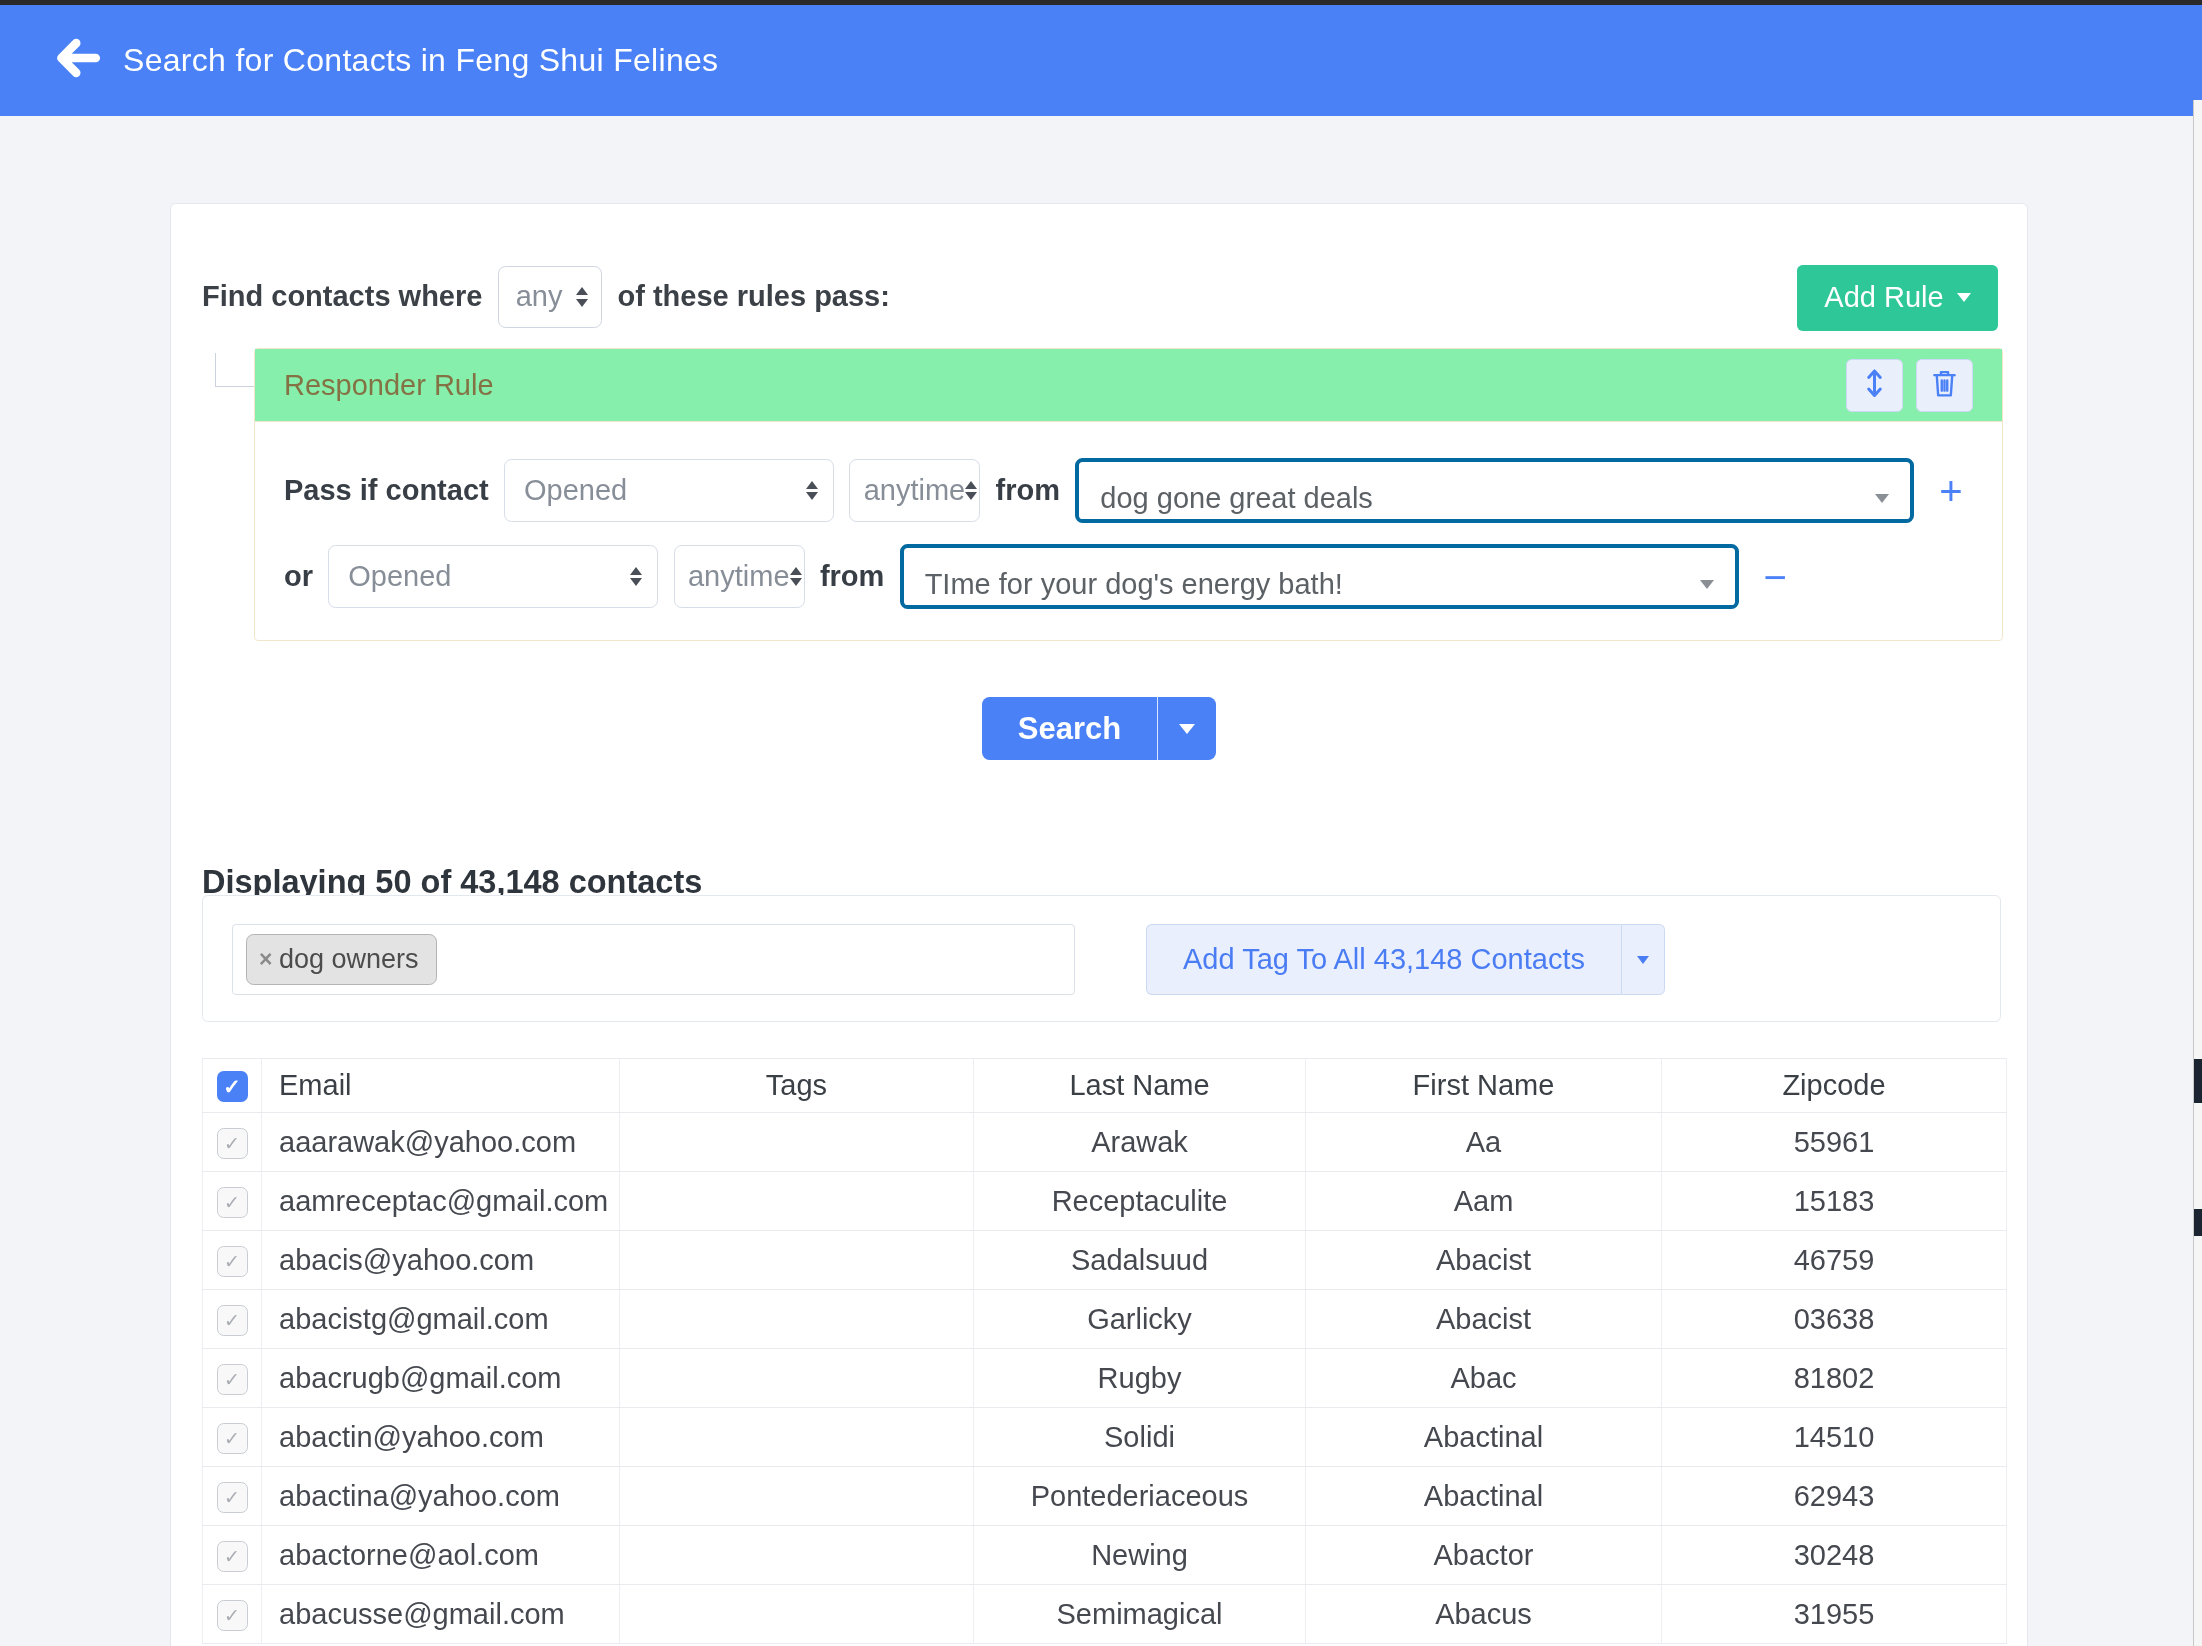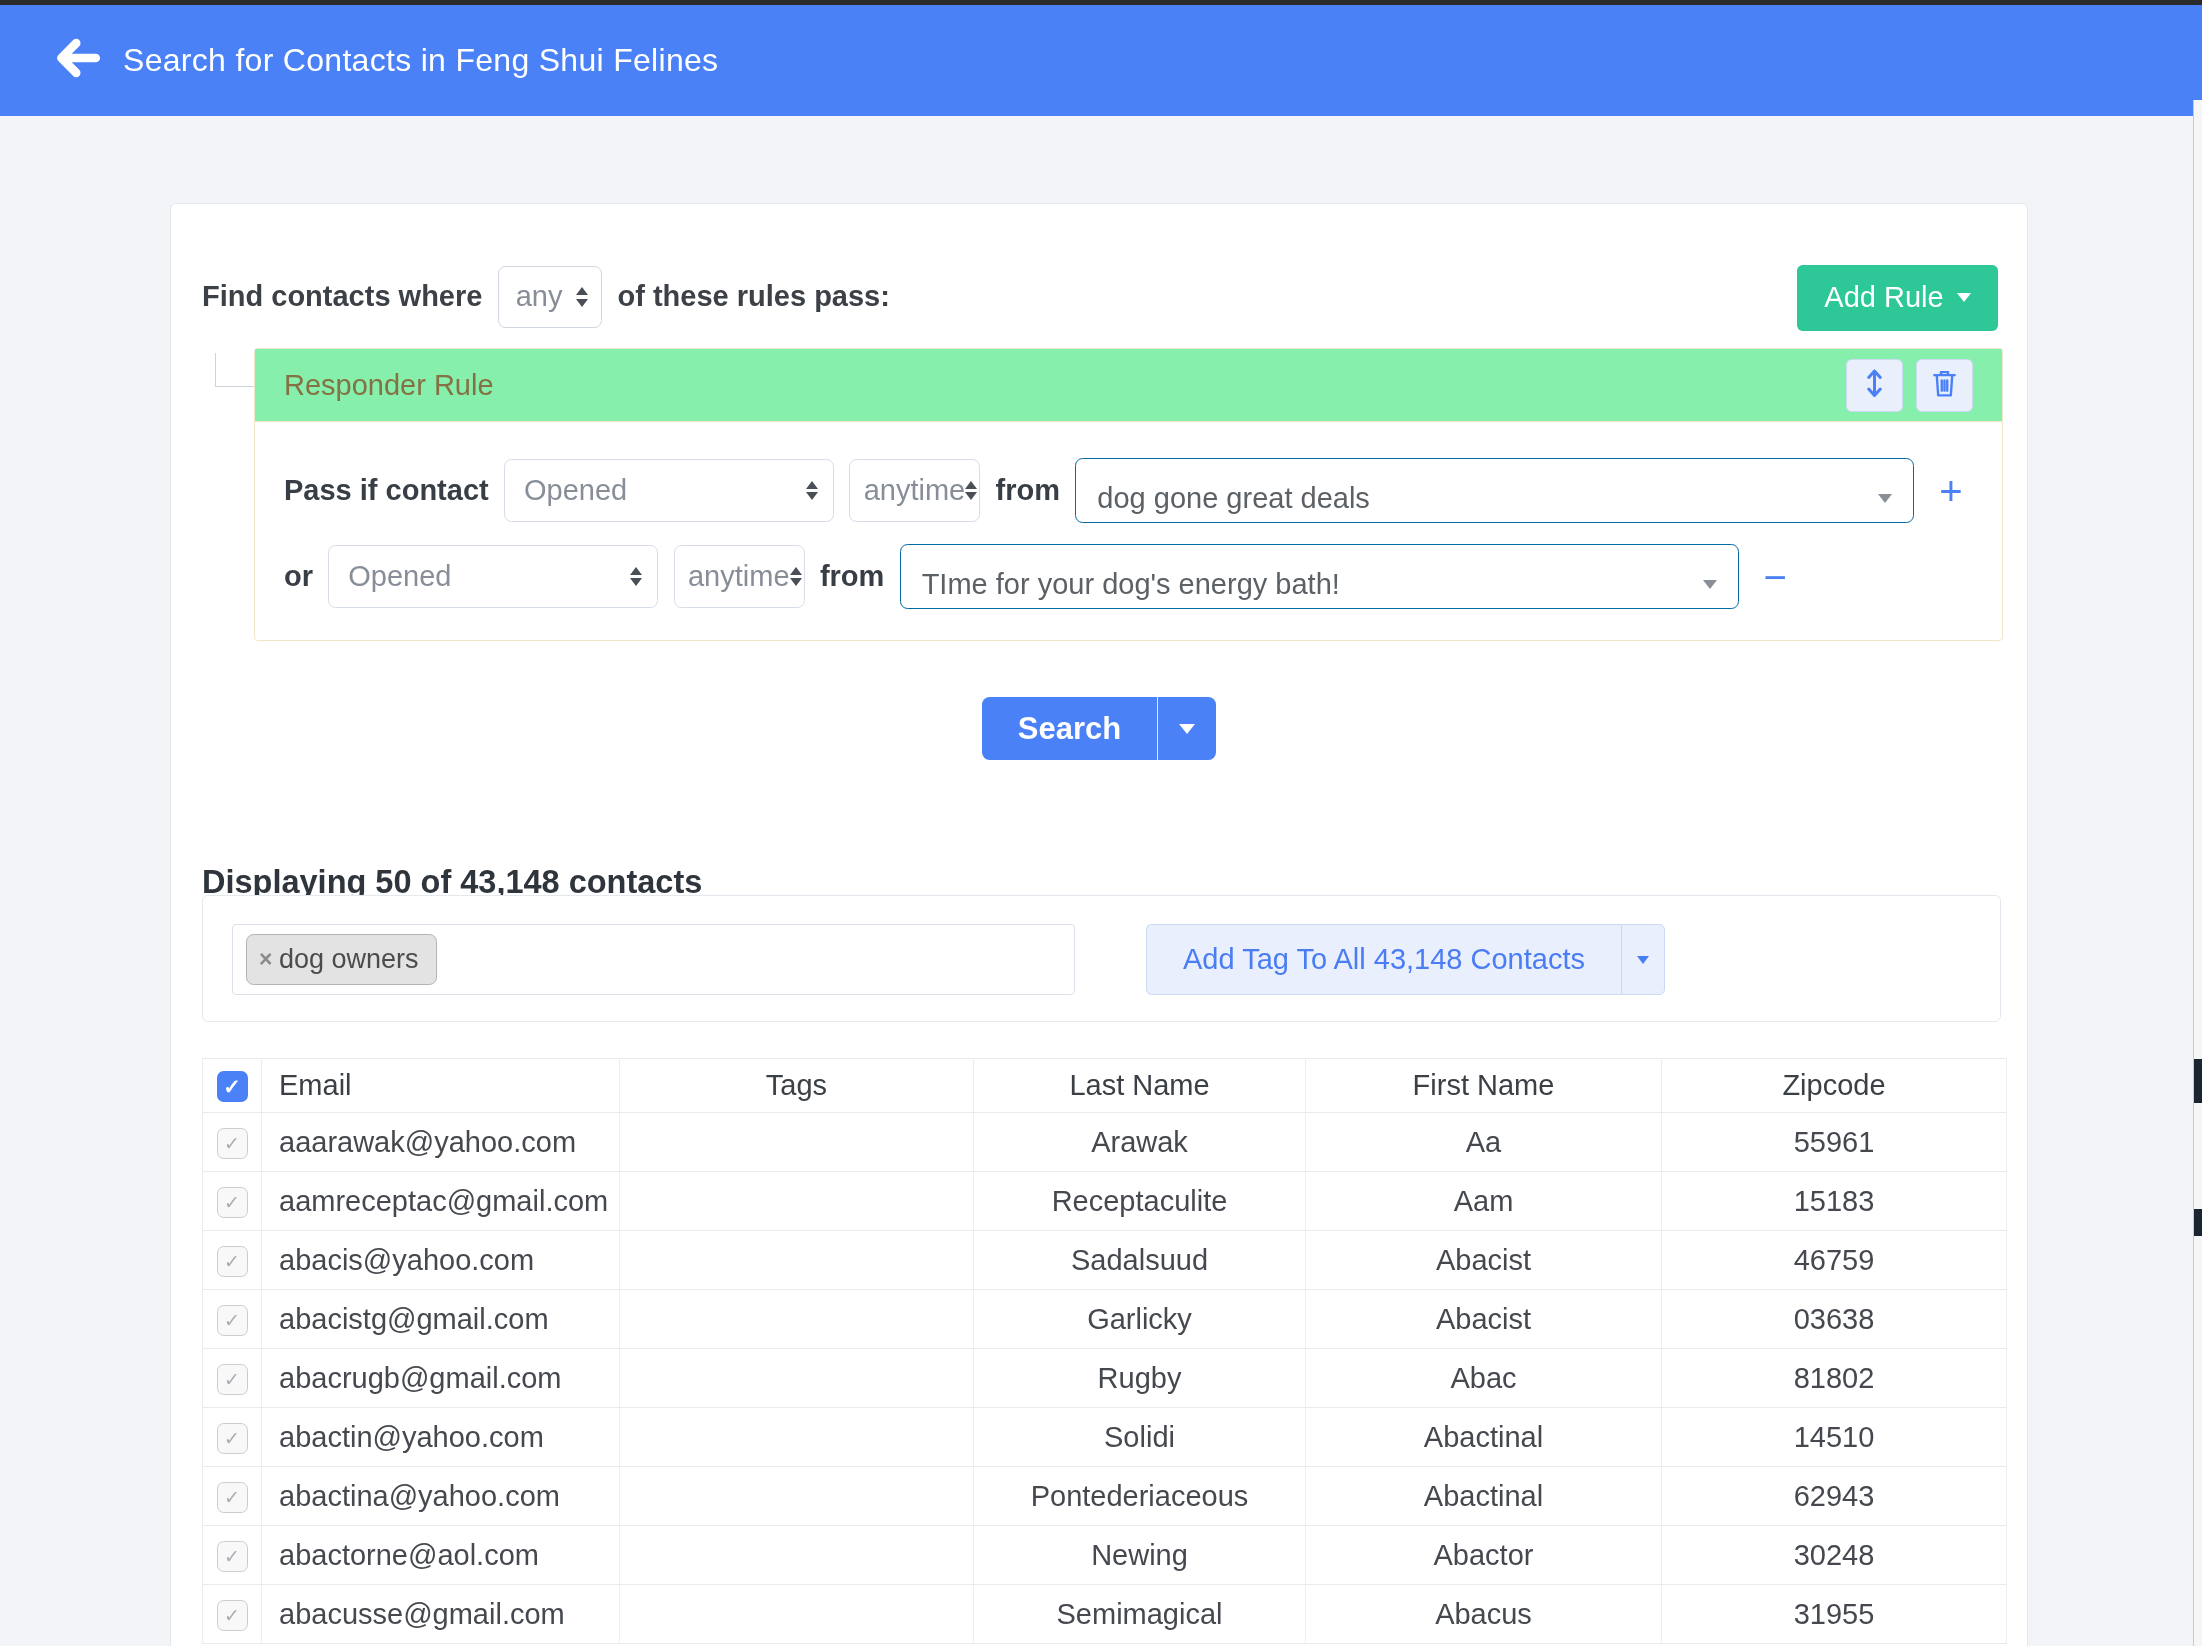--- a/index.html
+++ b/index.html
@@ -59,21 +59,21 @@
   .icon-btn{width:55px;height:51px;background:#eaeffc;border:1px solid #ccd9f4;border-radius:5.7px;
     display:flex;align-items:center;justify-content:center;cursor:pointer;margin-left:13.4px;}
   .rule-body{padding:36px 29px 0 29px;display:flex;flex-direction:column;gap:21px;}
   .rule-line{display:flex;align-items:center;gap:15.3px;}
   .rule-line .lbl{font-size:29px;font-weight:600;color:#383e45;white-space:nowrap;}
   .sel{height:63px;box-sizing:border-box;border:1px solid #d6dde7;border-radius:7.6px;background:#fff;
     display:inline-flex;align-items:center;justify-content:space-between;cursor:pointer;}
   .sel .sel-text{font-size:29px;color:#878e98;}
   .sel-action{width:330px;padding:0 15.3px 0 19px;}
   .sel-when{width:131px;padding:0 9.6px 0 13.4px;}
-  .msg-select{height:65px;width:839px;box-sizing:border-box;border:1px solid #0369a1;border-radius:7.6px;
+  .msg-select{height:65px;width:839px;box-sizing:border-box;border:4px solid #0369a1;border-radius:7.6px;
     display:inline-flex;align-items:center;justify-content:space-between;padding:16px 21px 0 21px;cursor:pointer;background:#fff;}
   .msg-select .msg-text{font-size:29px;color:#5c6166;white-space:nowrap;overflow:hidden;}
   .caret-down-gray{width:0;height:0;border-left:7.6px solid transparent;border-right:7.6px solid transparent;border-top:9.6px solid #8a8f96;}
   .op-btn{font-size:40px;color:#4a81f7;font-weight:400;margin-left:9.6px;cursor:pointer;line-height:1;}
   
   .search-group{position:absolute;left:0;right:0;top:493px;display:flex;justify-content:center;}
   .search-main{height:63px;background:#4a81f7;color:#fff;font-size:31px;font-weight:700;
     border:none;border-radius:7.6px 0 0 7.6px;padding:0 36px;cursor:pointer;}
   .search-caret{height:63px;width:59px;background:#4a81f7;border:none;border-left:1px solid rgba(255,255,255,.8);
     border-radius:0 7.6px 7.6px 0;display:flex;align-items:center;justify-content:center;cursor:pointer;}

